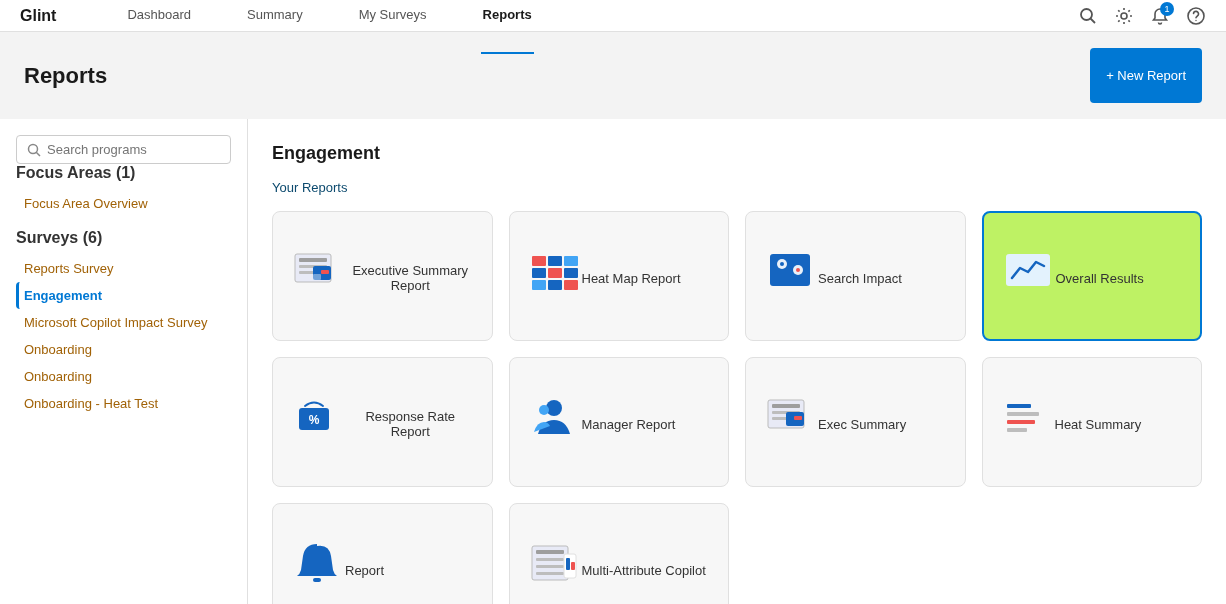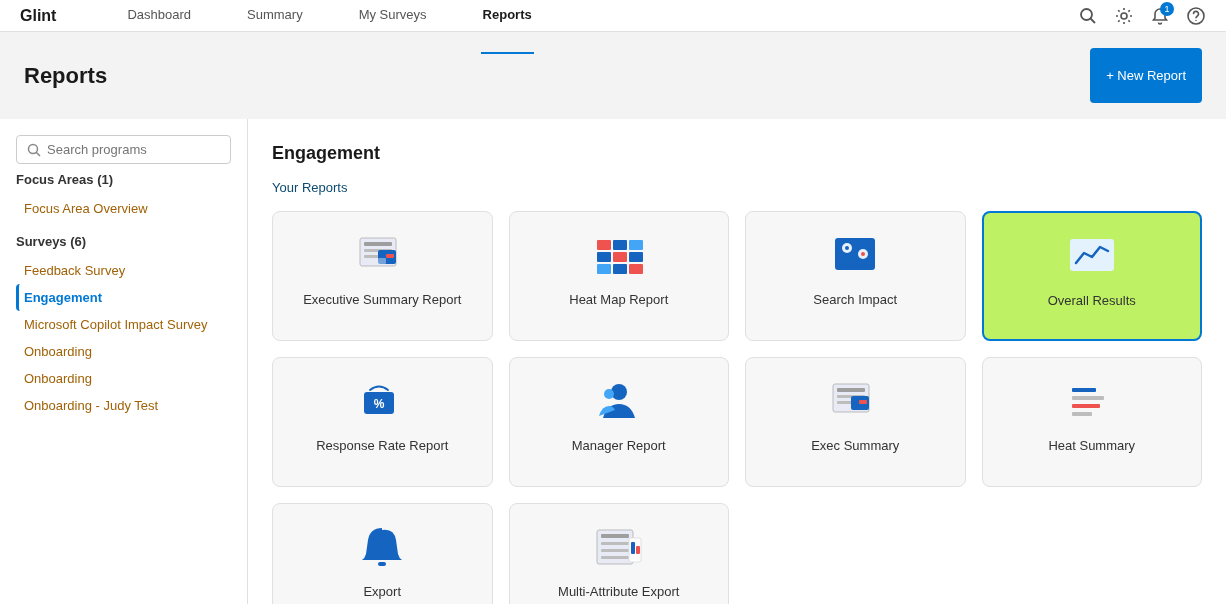--- a/index.html
+++ b/index.html
@@ -122,25 +122,24 @@
     }
     .search-box input {
       border: none;
       outline: none;
       font-size: 13px;
       color: #555;
       width: 100%;
       background: transparent;
     }
     .sidebar-section-title {
-      font-size: 13px;
+      font-size: 16px;
       font-weight: 700;
       color: #333;
       margin-bottom: 8px;
-      margin-top: 8px;
     }
     .sidebar-item {
       padding: 6px 8px;
       font-size: 13px;
       color: #a16207;
       cursor: pointer;
       border-radius: 4px;
     }
     .sidebar-item.active {
       color: #0078d4;
@@ -174,21 +173,21 @@
       gap: 16px;
     }
 
     .report-card {
       background: #f7f7f7;
       border: 1px solid #e0e0e0;
       border-radius: 8px;
       padding: 20px 16px 16px;
       cursor: pointer;
       display: flex;
-      flex-direction: column;
+      flex-direction: row;
       align-items: center;
       text-align: center;
       min-height: 130px;
       transition: border-color 0.2s;
     }
     .report-card.selected {
       border: 2px solid #0078d4;
       background: #bef264;
     }
     .report-icon {
@@ -265,26 +264,26 @@
       <input type="text" placeholder="Search programs" style="">
     </div>
 
     <div>
       <div class="sidebar-section-title">Focus Areas  (1)</div>
       <div class="sidebar-item">Focus Area Overview</div>
     </div>
 
     <div style="margin-top:12px">
       <div class="sidebar-section-title">Surveys  (6)</div>
-      <div class="sidebar-item">Feedback Survey</div>
+      <div class="sidebar-item">Reports Survey</div>
       <div class="sidebar-item active">Engagement</div>
       <div class="sidebar-item">Microsoft Copilot Impact Survey</div>
       <div class="sidebar-item">Onboarding</div>
       <div class="sidebar-item">Onboarding</div>
-      <div class="sidebar-item">Onboarding - Judy Test</div>
+      <div class="sidebar-item">Onboarding - Heat Test</div>
     </div>
   </aside>
 
   <main class="reports-area">
     <div class="engagement-title">Engagement</div>
     <div class="your-reports-label">Your Reports</div>
 
     <div class="reports-grid">
 
       <div class="report-card">
@@ -392,35 +391,35 @@
         <div class="report-card-label">Heat Summary</div>
       </div>
 
       <div class="report-card">
         <div class="report-icon">
           <svg width="56" height="48" viewBox="0 0 56 48">
             <path d="M28 6 L28 6 Q28 4 28 4 Q16 4 14 16 L12 30 Q11 34 8 36 L48 36 Q45 34 44 30 L42 16 Q40 4 28 6 Z" fill="#1565c0"></path>
             <rect x="24" y="38" width="8" height="4" rx="2" fill="#1565c0"></rect>
           </svg>
         </div>
-        <div class="report-card-label">Export</div>
+        <div class="report-card-label">Report</div>
       </div>
 
       <div class="report-card">
         <div class="report-icon">
           <svg width="56" height="48" viewBox="0 0 56 48">
             <rect x="6" y="6" width="36" height="34" rx="2" fill="#e8eaf6" stroke="#bbb" stroke-width="1"></rect>
             <rect x="10" y="10" width="28" height="4" rx="1" fill="#9e9e9e"></rect>
             <rect x="10" y="18" width="28" height="3" rx="1" fill="#bdbdbd"></rect>
             <rect x="10" y="25" width="28" height="3" rx="1" fill="#bdbdbd"></rect>
             <rect x="10" y="32" width="28" height="3" rx="1" fill="#bdbdbd"></rect>
             <rect x="38" y="14" width="12" height="24" rx="2" fill="#fff" stroke="#e0e0e0" stroke-width="1"></rect>
             <rect x="40" y="18" width="4" height="12" rx="1" fill="#1565c0"></rect>
             <rect x="45" y="22" width="4" height="8" rx="1" fill="#ef5350"></rect>
           </svg>
         </div>
-        <div class="report-card-label">Multi-Attribute Export</div>
+        <div class="report-card-label">Multi-Attribute Copilot</div>
       </div>
 
     </div>
   </main>
 
 </div>
 
 </body></html>

